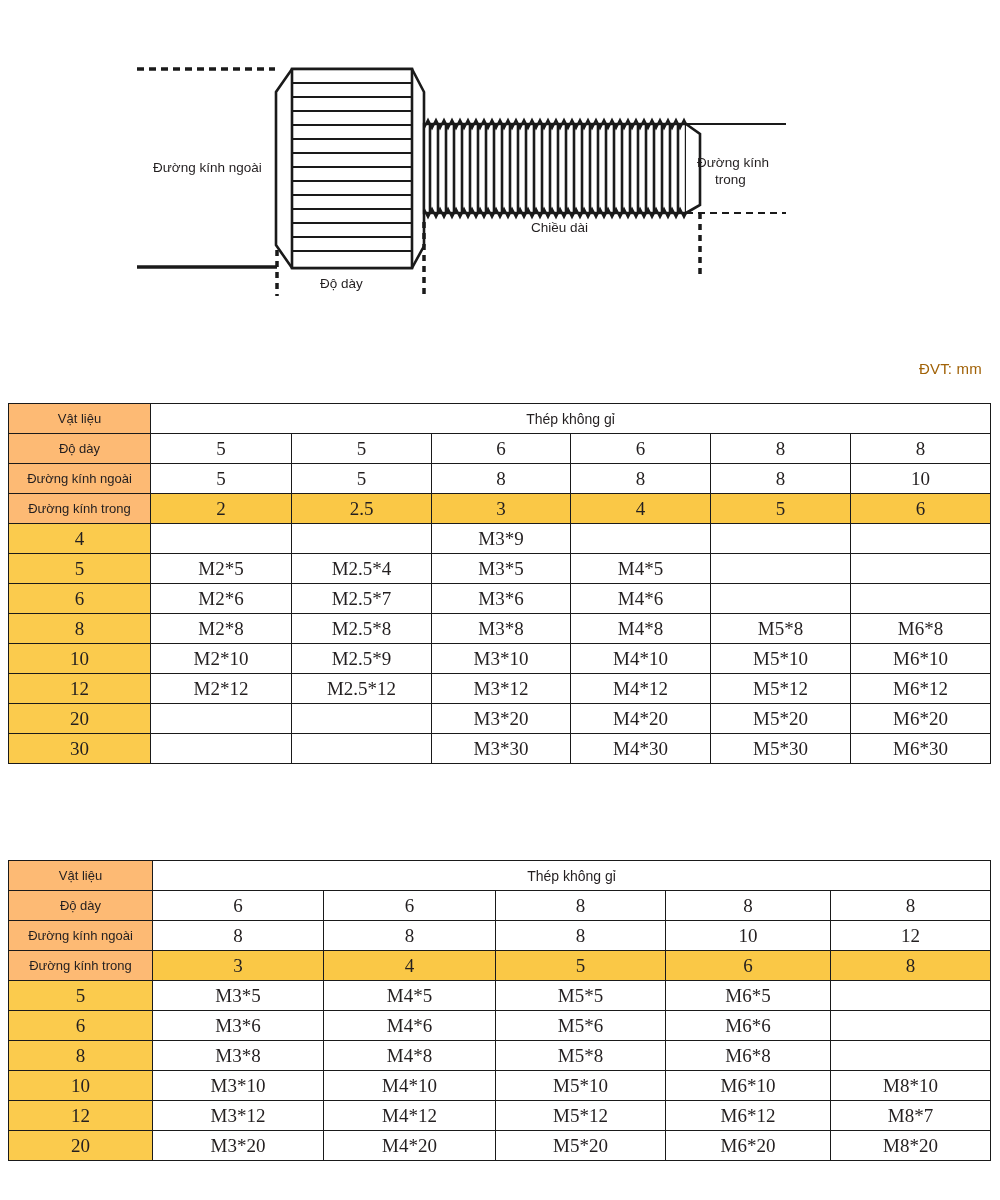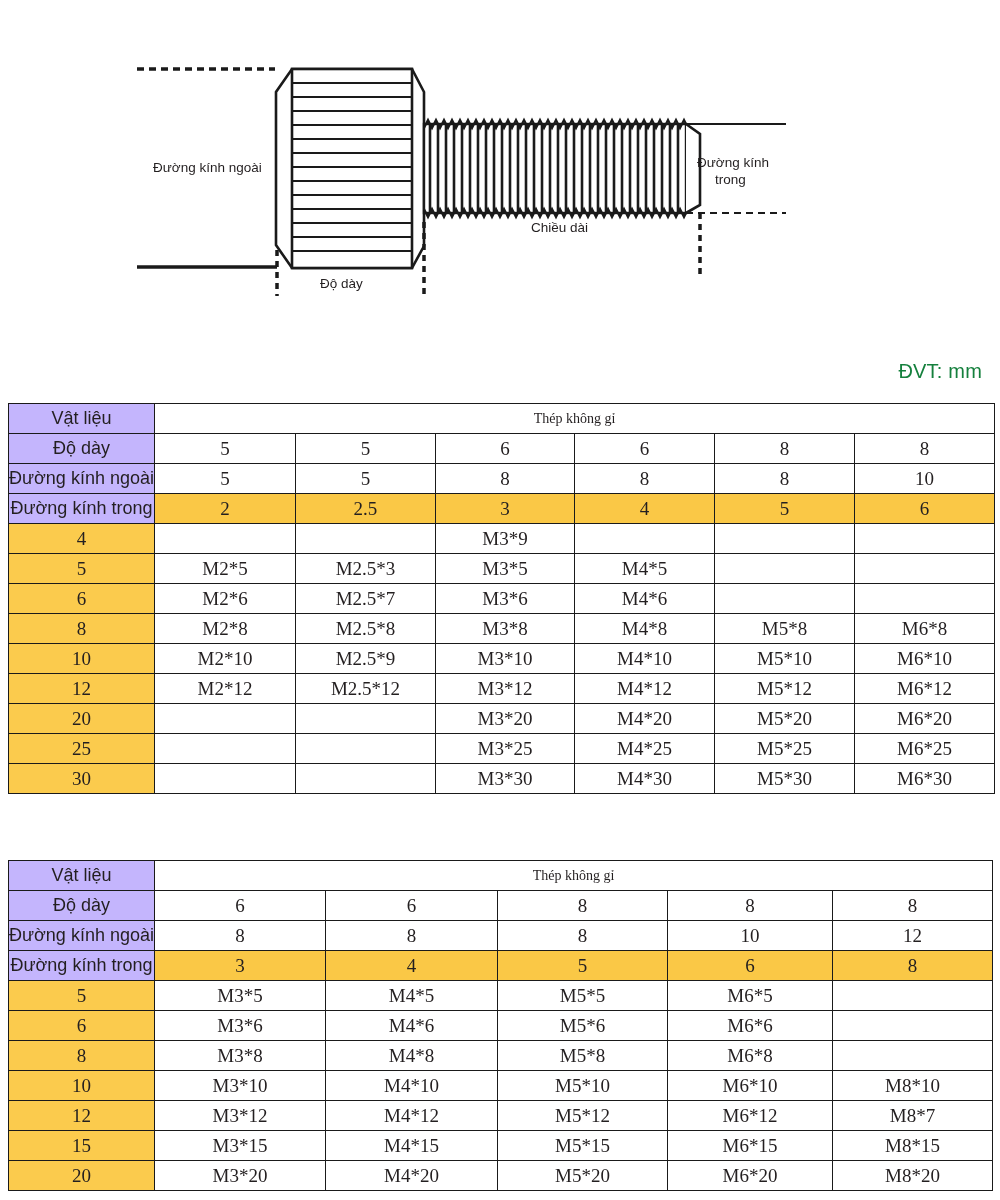--- a/index.html
+++ b/index.html
@@ -24,23 +24,23 @@
     width: 1000px;
     height: 330px;
   }
   #diagram-svg { display: block; }
 
   
   #unit-note {
     position: absolute;
     top: 360px;
     right: 18px;
-    font-size: 20px;
+    font-size: 15px;
     letter-spacing: .2px;
-    color: #15803d;
+    color: #a16207;
   }
 
   
   .spec-table {
     position: absolute;
     border-collapse: collapse;
     table-layout: fixed;
     font-family: "Liberation Serif", serif;
     font-size: 19px;
     color: #231f20;
@@ -49,36 +49,36 @@
     border: 1px solid #1a1a1a;
     height: 29px;
     text-align: center;
     vertical-align: middle;
     padding: 0;
     background: #ffffff;
     white-space: nowrap;
   }
   
   .spec-table td.hdr-label {
-    background: #c4b5fd;
+    background: #fdba74;
     font-family: "Liberation Sans", sans-serif;
-    font-size: 18px;
+    font-size: 13px;
     font-weight: 400;
     color: #231f20;
   }
   .spec-table td.rowhdr {
     background: #fbcb4d;
     font-family: "Liberation Serif", serif;
     font-size: 19px;
   }
   .spec-table td.yellow-val {
     background: #fac846;
   }
   .spec-table td.merged-title {
-    font-family: Liberation Serif, serif;
+    font-family: Liberation Sans, sans-serif;
     font-size: 14px;
     background: #ffffff;
   }
 
   #table1 { left: 8px; top: 403px; }
   #table2 { left: 8px; top: 860px; }
 </style>
 </head>
 <body>
 
@@ -238,21 +238,21 @@
       <td></td>
       <td></td>
       <td>M3*9</td>
       <td></td>
       <td></td>
       <td></td>
     </tr>
     <tr>
       <td class="rowhdr">5</td>
       <td>M2*5</td>
-      <td>M2.5*3</td>
+      <td>M2.5*4</td>
       <td>M3*5</td>
       <td>M4*5</td>
       <td></td>
       <td></td>
     </tr>
     <tr>
       <td class="rowhdr">6</td>
       <td>M2*6</td>
       <td>M2.5*7</td>
       <td>M3*6</td>
@@ -288,29 +288,20 @@
       <td>M6*12</td>
     </tr>
     <tr>
       <td class="rowhdr">20</td>
       <td></td>
       <td></td>
       <td>M3*20</td>
       <td>M4*20</td>
       <td>M5*20</td>
       <td>M6*20</td>
-    </tr>
-    <tr>
-      <td class="rowhdr">25</td>
-      <td></td>
-      <td></td>
-      <td>M3*25</td>
-      <td>M4*25</td>
-      <td>M5*25</td>
-      <td>M6*25</td>
     </tr>
     <tr>
       <td class="rowhdr">30</td>
       <td></td>
       <td></td>
       <td>M3*30</td>
       <td>M4*30</td>
       <td>M5*30</td>
       <td>M6*30</td>
     </tr>
@@ -390,28 +381,20 @@
     </tr>
     <tr>
       <td class="rowhdr">12</td>
       <td>M3*12</td>
       <td>M4*12</td>
       <td>M5*12</td>
       <td>M6*12</td>
       <td>M8*7</td>
     </tr>
     <tr>
-      <td class="rowhdr">15</td>
-      <td>M3*15</td>
-      <td>M4*15</td>
-      <td>M5*15</td>
-      <td>M6*15</td>
-      <td>M8*15</td>
-    </tr>
-    <tr>
       <td class="rowhdr">20</td>
       <td>M3*20</td>
       <td>M4*20</td>
       <td>M5*20</td>
       <td>M6*20</td>
       <td>M8*20</td>
     </tr>
   </tbody>
 </table>
 

